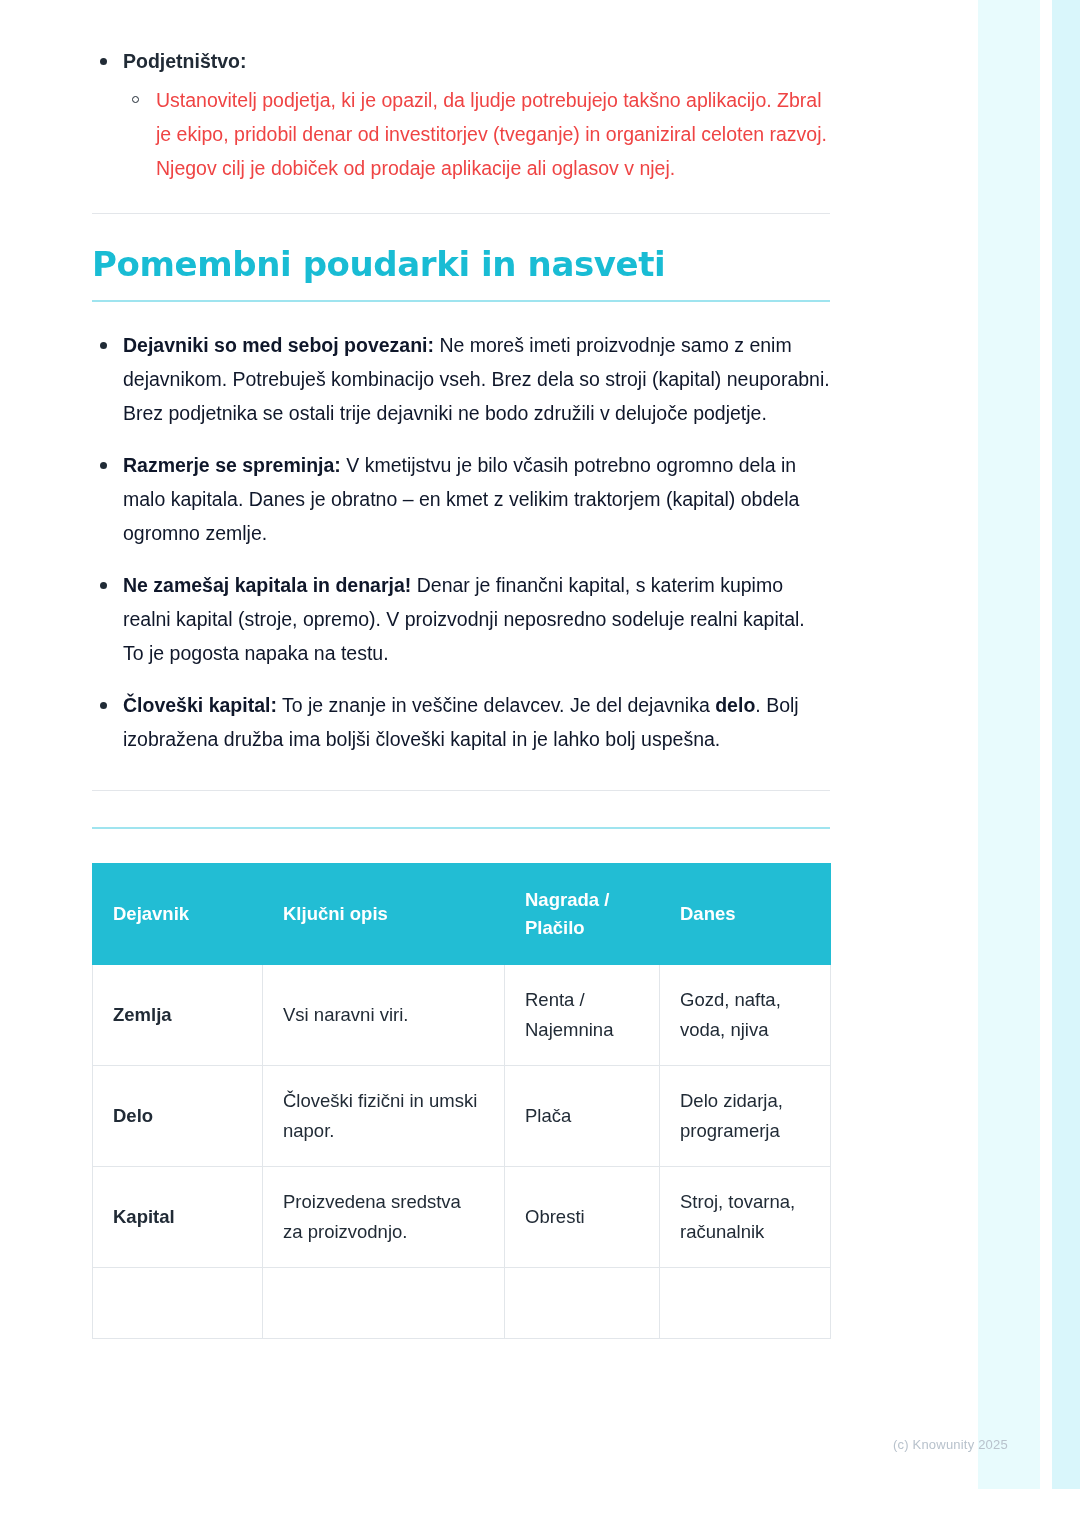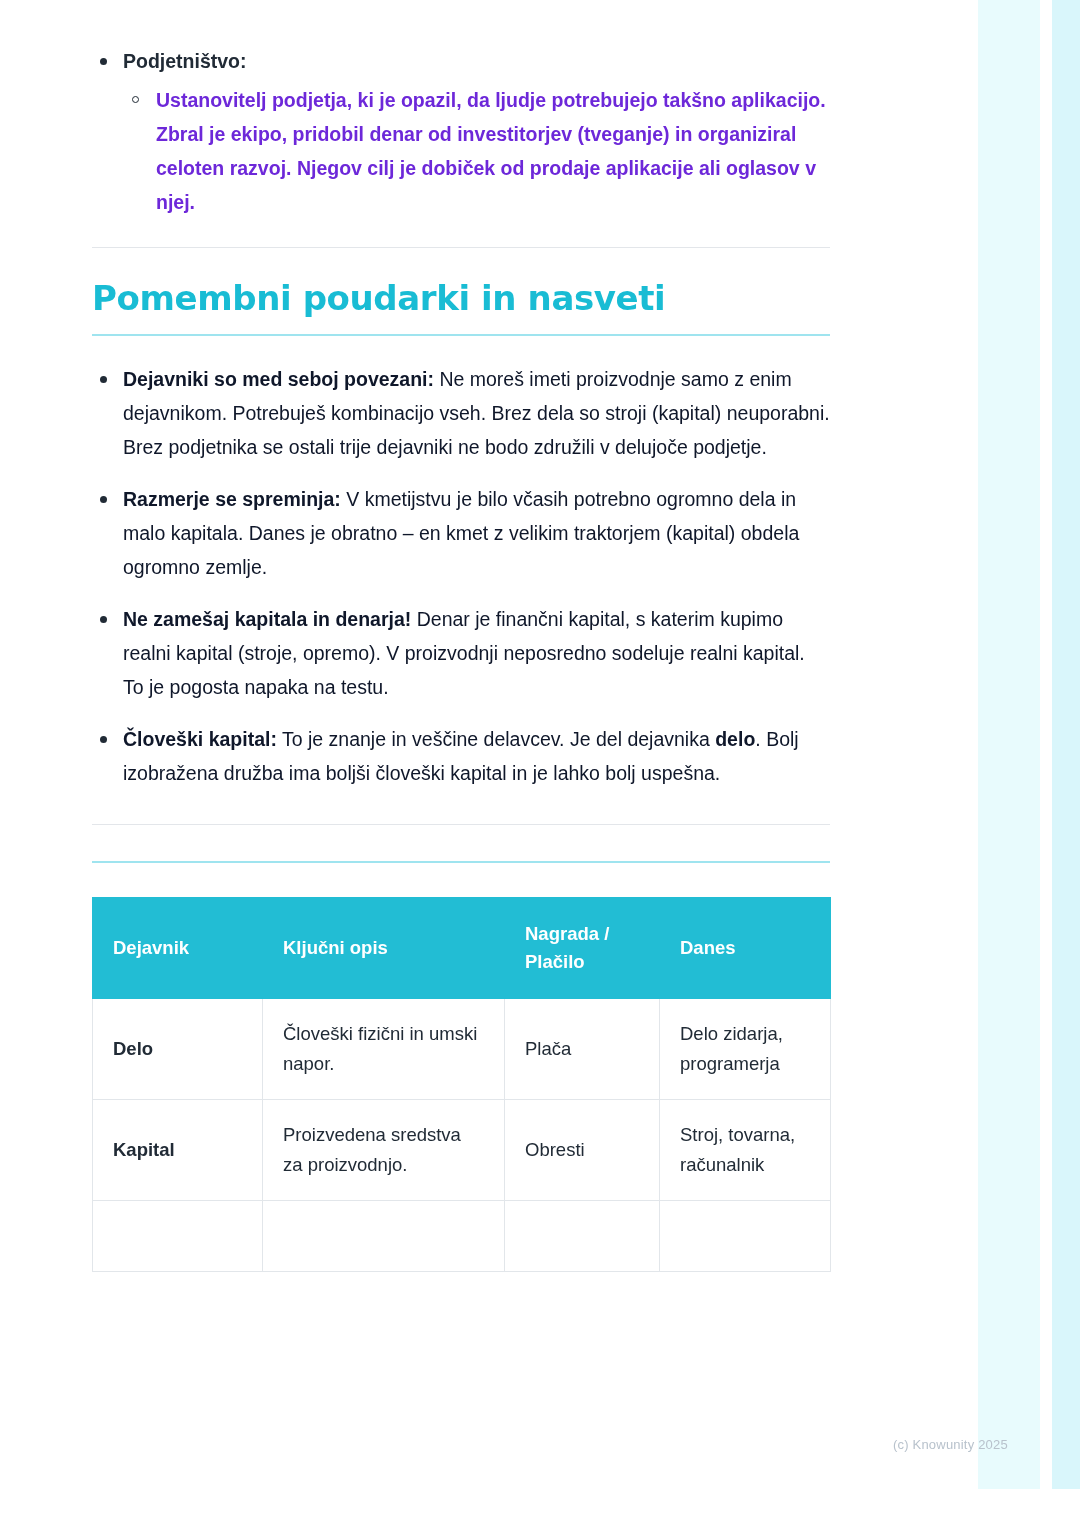--- a/index.html
+++ b/index.html
@@ -84,22 +84,22 @@
   ul.lvl2 {
     list-style: none;
     margin: 6px 0 0 0;
     padding: 0;
   }
   ul.lvl2 > li {
     position: relative;
     padding-left: 33px;
     font-size: 19.5px;
     line-height: 34px;
-    font-weight: 700;
-    color: #6d28d9;
+    font-weight: 400;
+    color: #ef4444;
   }
   ul.lvl2 > li::before {
     content: "";
     position: absolute;
     left: 9px;
     top: 13px;
     width: 7px;
     height: 7px;
     border-radius: 50%;
     border: 1.6px solid #212b36;
@@ -259,20 +259,26 @@
       <thead>
         <tr>
           <th>Dejavnik</th>
           <th>Ključni opis</th>
           <th>Nagrada / Plačilo</th>
           <th>Danes</th>
         </tr>
       </thead>
       <tbody>
         <tr>
+          <td class="key">Zemlja</td>
+          <td>Vsi naravni viri.</td>
+          <td>Renta / Najemnina</td>
+          <td>Gozd, nafta, voda, njiva</td>
+        </tr>
+        <tr>
           <td class="key">Delo</td>
           <td>Človeški fizični in umski napor.</td>
           <td>Plača</td>
           <td>Delo zidarja, programerja</td>
         </tr>
         <tr>
           <td class="key">Kapital</td>
           <td>Proizvedena sredstva za proizvodnjo.</td>
           <td>Obresti</td>
           <td>Stroj, tovarna, računalnik</td>

